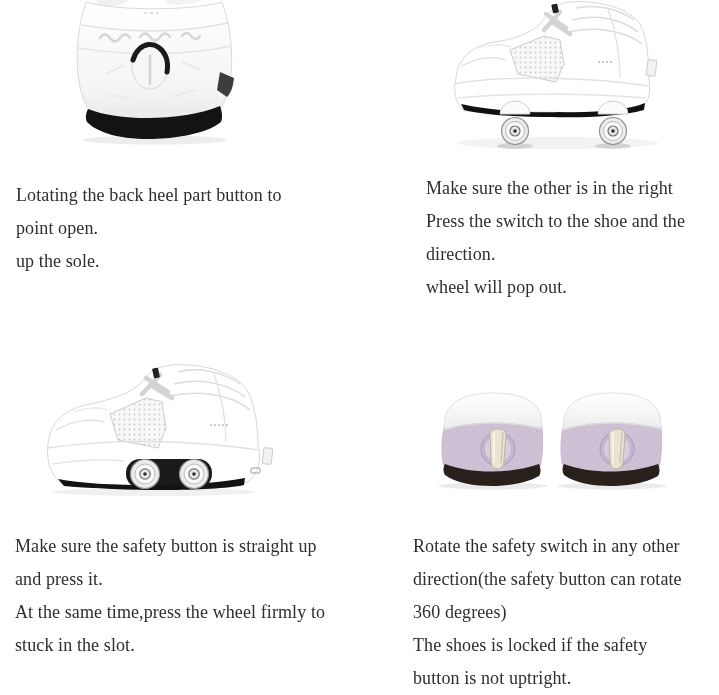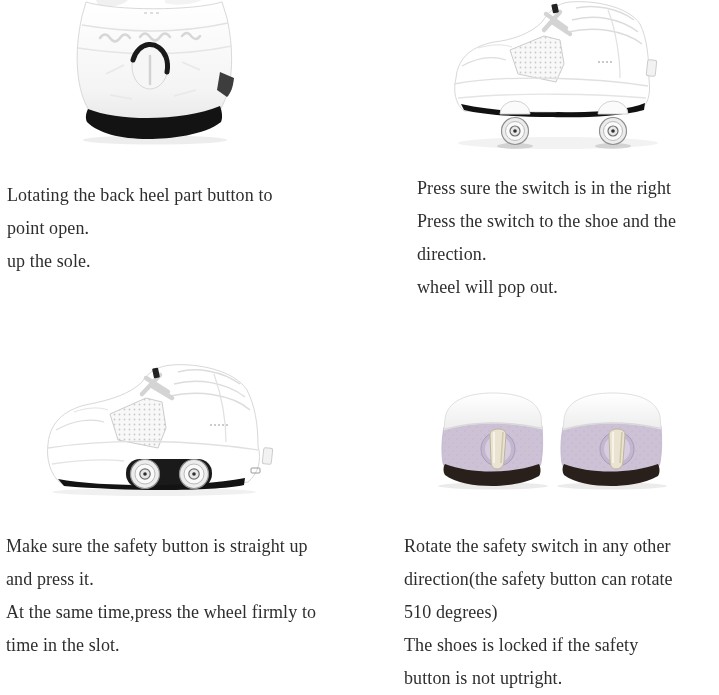--- a/index.html
+++ b/index.html
@@ -6,21 +6,21 @@
   .sheet {
     position:relative; width:719px; height:695px;
     background:#ffffff; overflow:hidden;
     font-family:"Liberation Serif", serif;
   }
   .panel { position:absolute; }
   .figure { position:absolute; }
   .caption {
     position:absolute;
     font-size:18px; line-height:33px; color:#2e2e2e;
-    white-space:nowrap; letter-spacing:0.1px;
+    white-space:nowrap; letter-spacing:0.1px;margin-left:9px;
   }
   .caption .line { height:33px; }
 </style>
 </head>
 <body>
 
 <div class="sheet">
 
   <div class="panel" style="left:0;top:0;width:360px;height:347px;">
 
@@ -124,21 +124,21 @@
         <g>
           <circle cx="165" cy="131" r="13.5" fill="#ececec" stroke="#8f8f8f" stroke-width="1.2"></circle>
           <circle cx="165" cy="131" r="9.5" fill="#fafafa" stroke="#bbbbbb" stroke-width="1"></circle>
           <circle cx="165" cy="131" r="5" fill="#e8e8e8" stroke="#6f6f6f" stroke-width="1.2"></circle>
           <circle cx="165" cy="131" r="1.8" fill="#2f2f2f"></circle>
         </g>
       </svg>
     </div>
 
     <div class="caption" style="left:57px;top:172px;">
-      <div class="line">Press sure the switch is in the right</div>
+      <div class="line">Make sure the other is in the right</div>
       <div class="line">Press the switch to the shoe and the</div>
       <div class="line">direction.</div>
       <div class="line">wheel will pop out.</div>
     </div>
   </div>
 
   <div class="panel" style="left:0;top:347px;width:400px;height:348px;">
 
     <div class="figure" style="left:42px;top:15px;width:235px;height:135px;">
       <svg width="235" height="135" viewBox="0 0 235 135" xmlns="http://www.w3.org/2000/svg">
@@ -196,21 +196,21 @@
         </g>
 
         <rect x="221" y="86" width="9" height="16" rx="2" fill="#f2f2f2" stroke="#cccccc" stroke-width="1" transform="rotate(6 225 94)"></rect>
       </svg>
     </div>
 
     <div class="caption" style="left:6px;top:183px;">
       <div class="line">Make sure the safety button is straight up</div>
       <div class="line">and press it.</div>
       <div class="line">At the same time,press the wheel firmly to</div>
-      <div class="line">time in the slot.</div>
+      <div class="line">stuck in the slot.</div>
     </div>
   </div>
 
   <div class="panel" style="left:400px;top:347px;width:319px;height:348px;">
 
     <div class="figure" style="left:35px;top:38px;width:235px;height:105px;">
       <svg width="235" height="105" viewBox="0 0 235 105" xmlns="http://www.w3.org/2000/svg">
         <defs>
           <linearGradient id="domeGradD" x1="0" y1="0" x2="0" y2="1">
             <stop offset="0" stop-color="#ffffff"></stop>
@@ -250,19 +250,19 @@
             <path d="M68,47 L66,78" stroke="#cfc6ae" stroke-width="1.5"></path>
           </g>
           <path d="M10,79 C36,89 76,89 104,79 C106,83 106,88 104,91 C90,99 70,101 57,101 C40,101 20,98 10,90 C8,87 8,82 10,79 Z" fill="#29201c"></path>
         </g>
       </svg>
     </div>
 
     <div class="caption" style="left:4px;top:183px;">
       <div class="line">Rotate the safety switch in any other</div>
       <div class="line">direction(the safety button can rotate</div>
-      <div class="line">510 degrees)</div>
+      <div class="line">360 degrees)</div>
       <div class="line">The shoes is locked if the safety</div>
       <div class="line">button is not uptright.</div>
     </div>
   </div>
 
 </div>
 
 </body></html>

